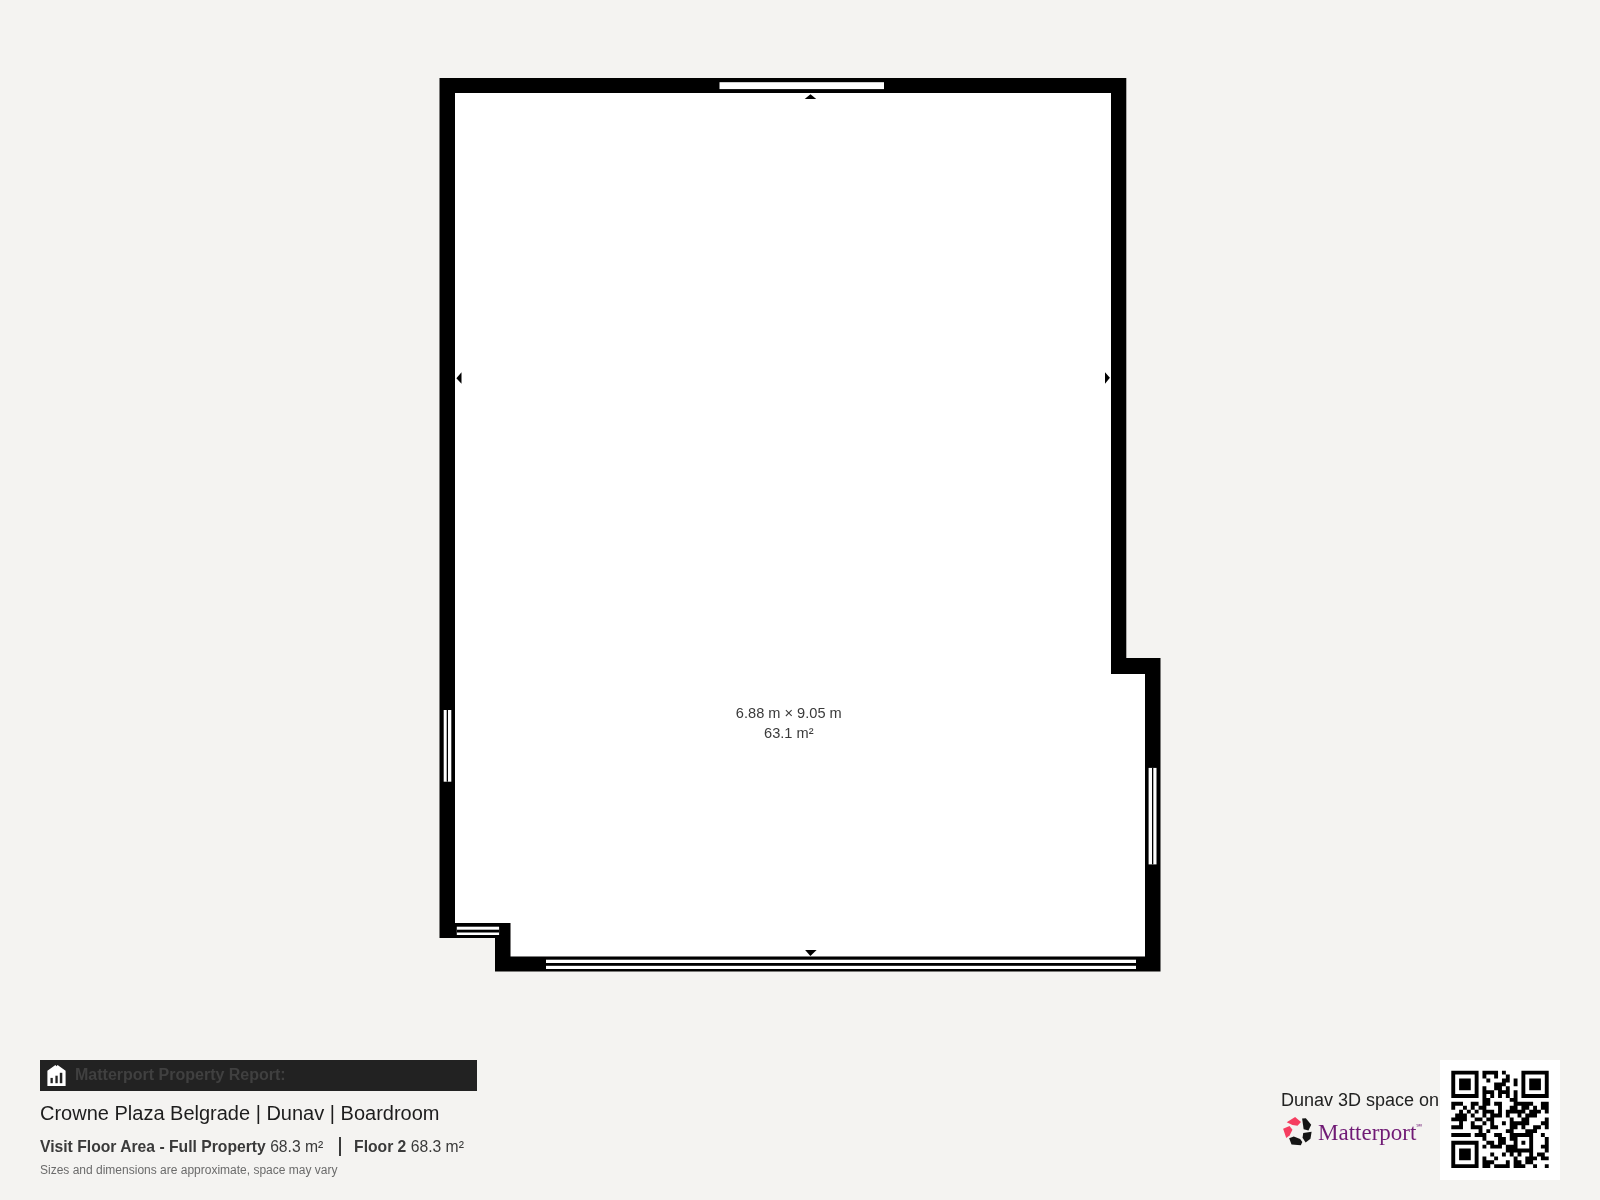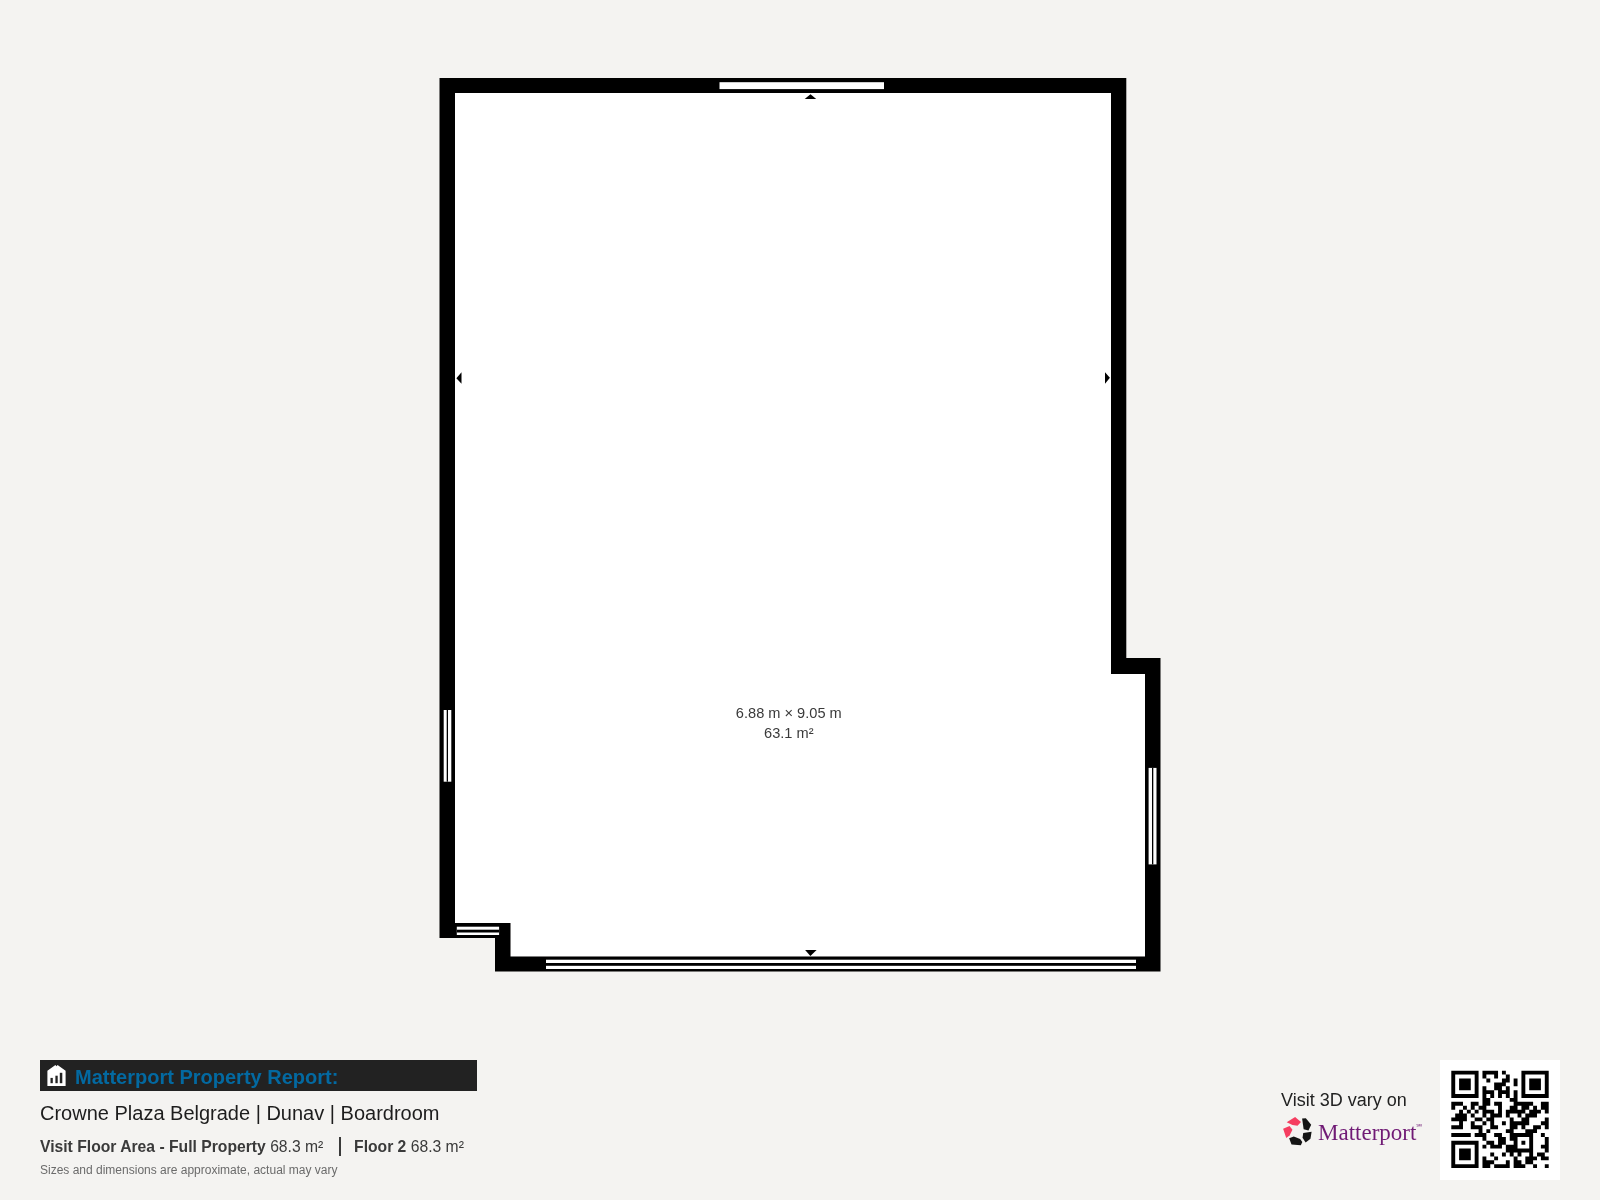--- a/index.html
+++ b/index.html
@@ -52,29 +52,29 @@
 
 <div class="abs" style="left:40px;top:1060px;width:437px;height:31px;background:#222222;"></div>
 
 <svg class="abs" style="left:47px;top:1065px" width="19" height="21" viewBox="0 0 18.2 21">
   <path fill="#ffffff" d="M0,21 V5.8 L8,0 L9.1,1.15 L10.2,0.1 L18.2,5.8 V21 Z"></path>
   <rect x="3.1" y="12.9" width="2.3" height="5.3" fill="#222222"></rect>
   <rect x="8.0" y="10.7" width="2.3" height="7.5" fill="#222222"></rect>
   <rect x="12.4" y="7.8" width="2.5" height="10.4" fill="#222222"></rect>
 </svg>
 
-<div class="abs" style="left:75px;top:1066px;color:#0369a1;font-size:20px;font-weight:bold;">Matterport Property Report:</div>
+<div class="abs" style="left:75px;top:1066px;color:#404040;font-size:16px;font-weight:bold;">Matterport Property Report:</div>
 
 <div class="abs" style="left:40px;top:1102px;color:#1d1d1d;font-size:20px;font-weight:normal;">Crowne Plaza Belgrade | Dunav | Boardroom</div>
 
 <div class="abs" style="left:40px;top:1137px;color:#3a3a3a;font-size:15.7px;"><b>Visit Floor Area - Full Property</b> 68.3 m² <span style="display:inline-block;border-left:2px solid #3a3a3a;height:19px;vertical-align:-4.5px;margin-left:11px;margin-right:9px;"></span> <b>Floor 2</b> 68.3 m²</div>
 
-<div class="abs" style="left:40px;top:1163px;color:#6b6b6b;font-size:12px;">Sizes and dimensions are approximate, actual may vary</div>
+<div class="abs" style="left:40px;top:1163px;color:#6b6b6b;font-size:12px;">Sizes and dimensions are approximate, space may vary</div>
 
-<div class="abs" style="left:1281px;top:1090px;color:#222222;font-size:18px;">Visit 3D vary on</div>
+<div class="abs" style="left:1281px;top:1090px;color:#222222;font-size:18px;">Dunav 3D space on</div>
 
 <svg class="abs" style="left:1283px;top:1115.5px" width="28.6" height="30" viewBox="0 0 100 100">
   <polygon points="13,19.5 42.3,1.4 63,18.4 50.7,31.4 33.1,29" fill="#f53d60"></polygon>
   <polygon points="22.9,32.1 33.1,45.4 22.9,65.5 11.3,74.4 0.4,42.3" fill="#f53d60"></polygon>
   <polygon points="66.9,6.5 79.9,5.1 98.6,28.3 89.1,48.5 72.2,44" fill="#141414"></polygon>
   <polygon points="70.8,56.7 100,52.9 96.1,76.8 79.2,90.1 68.3,73.7" fill="#141414"></polygon>
   <polygon points="21.5,75.4 37.7,69.3 59.9,78.2 67.6,88.7 62.3,100 29.9,97.6" fill="#141414"></polygon>
 </svg>
 
 <div class="abs" style="left:1318px;top:1120px;color:#701a75;font-size:23px;font-family:'Liberation Serif',serif;">Matterport<span style="font-size:7px;vertical-align:11px;letter-spacing:0;">℠</span></div>

